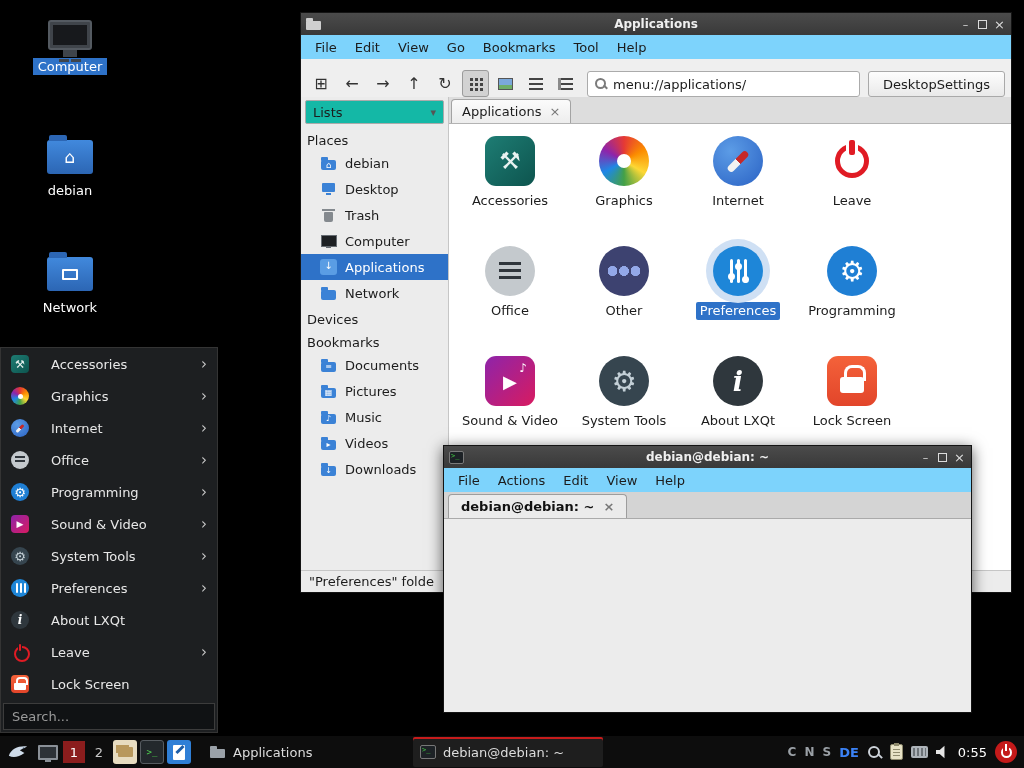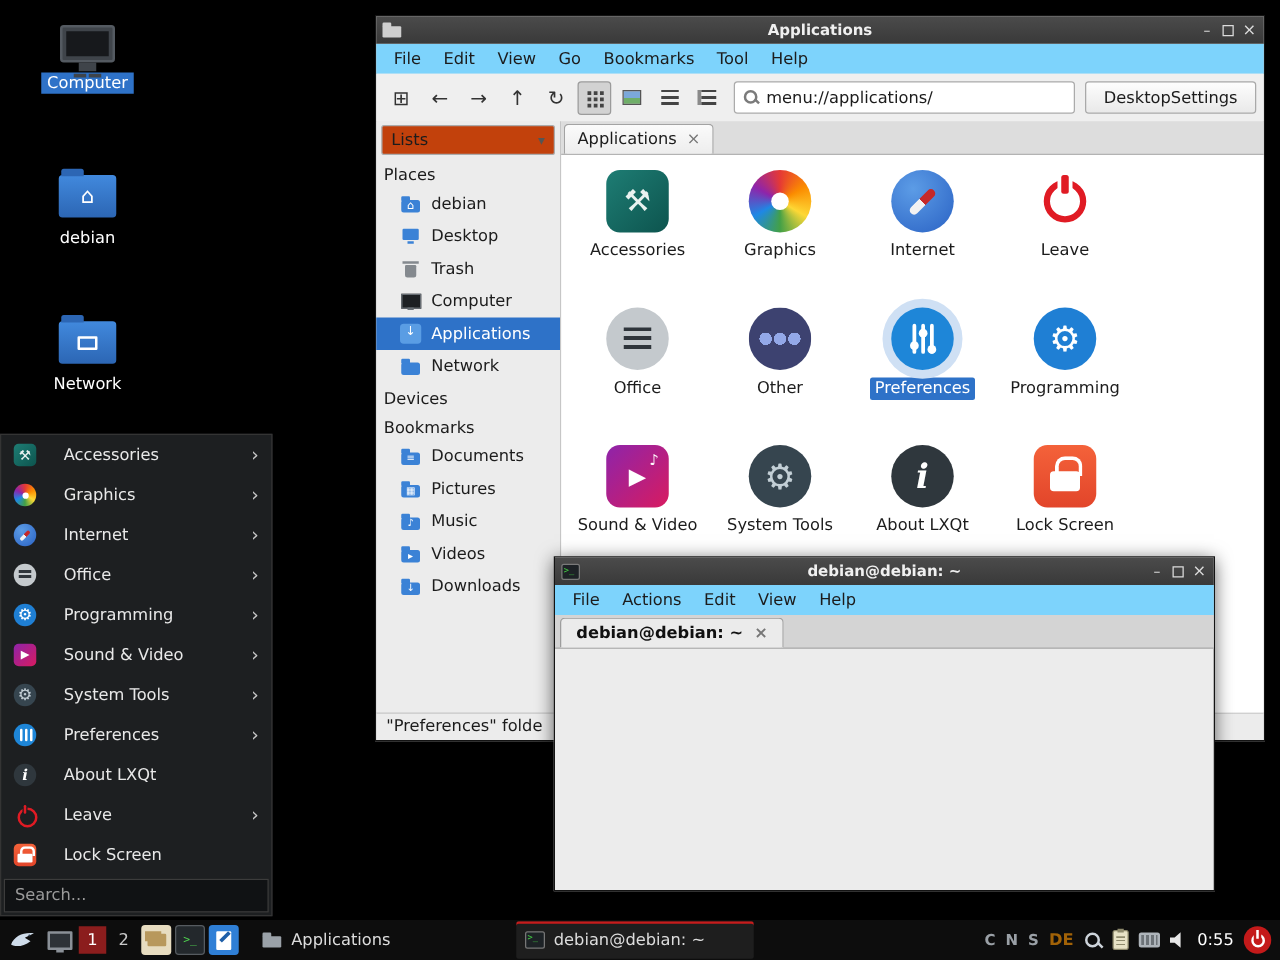--- a/index.html
+++ b/index.html
@@ -30,41 +30,41 @@
   .tb-btns { margin-left:auto; margin-right:3px; display:flex; z-index:1; }
   .tb-btn { width:17px; height:16px; display:flex; align-items:center; justify-content:center; color:#dcdcdc; }
   .tb-btn.min::before { content:"–"; font-size:11px; }
   .tb-btn.max::before { content:""; width:7px; height:7px; border:1px solid #dcdcdc; }
   .tb-btn.close::before { content:"×"; font-size:13px; }
   .menubar { height:24px; flex:none; background:#7dd3fc; display:flex; align-items:center; padding-left:5px; color:#1c1c1c; }
   .menu-item { padding:3px 9px; }
 
   
   #fm { left:300px; top:12px; width:712px; height:581px; z-index:10; }
-  .fm-toolbar { height:38px; flex:none; background:#efefef; display:flex; align-items:center; padding:0 6px; gap:3px; }
+  .fm-toolbar { height:38px; flex:none; background:#efefef; display:flex; align-items:flex-end; padding:0 6px; gap:3px; }
   .tbtn { width:28px; height:27px; display:flex; align-items:center; justify-content:center; color:#333; font-size:16px; border-radius:3px; }
   .ti-newtab::before { content:"⊞"; }
   .ti-back::before { content:"←"; }
   .ti-fwd::before { content:"→"; }
   .ti-up::before { content:"↑"; }
   .ti-reload::before { content:"↻"; }
   .vb { width:27px; height:27px; display:flex; align-items:center; justify-content:center; border-radius:3px; border:1px solid transparent; }
   .vb.pressed { background:#d2d2d2; border-color:#9b9b9b; }
   .ic-grid9 { width:3px; height:3px; background:#444; box-shadow:5px 0 0 #444,10px 0 0 #444,0 5px 0 #444,5px 5px 0 #444,10px 5px 0 #444,0 10px 0 #444,5px 10px 0 #444,10px 10px 0 #444; margin:-8px 0 0 -8px; }
   .ic-thumb { width:15px; height:12px; border:1px solid #555; background:linear-gradient(180deg,#7ba8da 58%,#6fae68 58%); }
   .ic-lines { width:14px; height:12px; background:repeating-linear-gradient(180deg,#444 0 2px,transparent 2px 5px); }
   .ic-lines.det { border-left:3px solid #8a8a8a; width:15px; }
   .addressbar { flex:1; height:26px; background:#fff; border:1px solid #ababab; border-radius:3px; margin:0 5px; display:flex; align-items:center; padding:0 7px; gap:6px; color:#1c1c1c; }
   .addr-ic { width:12px; height:12px; position:relative; flex:none; }
   .addr-ic::before { content:""; position:absolute; left:0; top:0; width:7px; height:7px; border:2px solid #7b7b7b; border-radius:50%; }
   .addr-ic::after { content:""; position:absolute; left:8px; top:8px; width:5px; height:2px; background:#7b7b7b; transform:rotate(45deg); }
   .desk-settings-btn { height:26px; padding:0 14px; display:flex; align-items:center; background:linear-gradient(#fdfdfd,#e9e9e9); border:1px solid #a9a9a9; border-radius:3px; color:#1c1c1c; }
   .fm-main { flex:1; display:flex; min-height:0; }
   .fm-side { width:148px; flex:none; border-right:1px solid #c6c6c6; background:#ececec; display:flex; flex-direction:column; }
-  .side-combo { margin:3px 4px; height:24px; background:#c2410c; border:1px solid #ababab; border-radius:2px; display:flex; align-items:center; padding:0 7px; color:#1c1c1c; }
+  .side-combo { margin:3px 4px; height:24px; background:#14b8a6; border:1px solid #ababab; border-radius:2px; display:flex; align-items:center; padding:0 7px; color:#1c1c1c; }
   .side-combo::after { content:"▾"; margin-left:auto; color:#555; font-size:11px; }
   .side-head { padding:6px 6px 2px; color:#1c1c1c; }
   .side-row { height:26px; display:flex; align-items:center; gap:8px; padding-left:19px; color:#1c1c1c; }
   .side-row.sel { background:#2e72c8; color:#fff; }
   .mi { width:17px; height:16px; position:relative; flex:none; }
   .mi-folder::before { content:""; position:absolute; left:1px; top:5px; width:15px; height:10px; background:#3b82d6; border-radius:2px; }
   .mi-folder::after { content:""; position:absolute; left:1px; top:2px; width:7px; height:4px; background:#3b82d6; border-radius:1px; }
   .emb { position:absolute; left:0; top:5px; width:17px; text-align:center; font-size:8px; line-height:10px; color:#fff; font-style:normal; z-index:2; }
   .e-doc::before { content:"≡"; } .e-music::before { content:"♪"; } .e-pic::before { content:"▦"; }
   .e-vid::before { content:"▸"; } .e-dl::before { content:"↓"; } .e-home::before { content:"⌂"; font-size:9px; }
@@ -178,21 +178,21 @@
   .task { width:190px; height:30px; display:flex; align-items:center; gap:7px; padding:0 7px; color:#dcdcdc; border-radius:2px; }
   .task .t-label { white-space:nowrap; overflow:hidden; }
   .task.active { box-shadow:inset 0 2px 0 #c61c1c; background:#1e1e1e; }
   .t-folder { width:17px; height:14px; position:relative; flex:none; }
   .t-folder::before { content:""; position:absolute; left:1px; top:4px; width:15px; height:9px; background:#9aa1a8; border-radius:1px; }
   .t-folder::after { content:""; position:absolute; left:1px; top:1px; width:7px; height:4px; background:#9aa1a8; border-radius:1px; }
   .t-term { width:16px; height:14px; background:#1d2226; border:1px solid #777; border-radius:2px; position:relative; flex:none; }
   .t-term::before { content:">_"; position:absolute; left:1px; top:0; color:#44d144; font-size:7px; font-family:"DejaVu Sans Mono",monospace; }
   .tray { margin-left:auto; display:flex; align-items:center; gap:8px; padding-right:4px; }
   .ind { color:#9aa0a6; font-weight:bold; font-size:12px; }
-  .ind.layout { color:#a16207; font-size:13px; }
+  .ind.layout { color:#3b82f6; font-size:13px; }
   .tr-mag { width:15px; height:15px; position:relative; }
   .tr-mag::before { content:""; position:absolute; left:1px; top:1px; width:8px; height:8px; border:2px solid #cdd3da; border-radius:50%; }
   .tr-mag::after { content:""; position:absolute; left:10px; top:10px; width:6px; height:2px; background:#cdd3da; transform:rotate(45deg); }
   .tr-clip { width:13px; height:16px; background:#e7e2c6; border:1px solid #8e8a6d; border-radius:2px; position:relative; }
   .tr-clip::before { content:""; position:absolute; left:3px; top:-2px; width:5px; height:3px; background:#8e8a6d; }
   .tr-clip::after { content:""; position:absolute; left:2px; top:4px; width:7px; height:8px; background:repeating-linear-gradient(180deg,#8e8a6d 0 1px,transparent 1px 3px); }
   .tr-kb { width:17px; height:12px; background:#aeb4ba; border-radius:2px; position:relative; }
   .tr-kb::before { content:""; position:absolute; inset:2px; background:repeating-linear-gradient(90deg,#6d7378 0 2px,transparent 2px 4px); }
   .tr-vol { width:14px; height:14px; background:#e6e6e6; clip-path:polygon(0 35%,28% 35%,62% 6%,62% 94%,28% 65%,0 65%); }
   .clock { color:#fff; }

